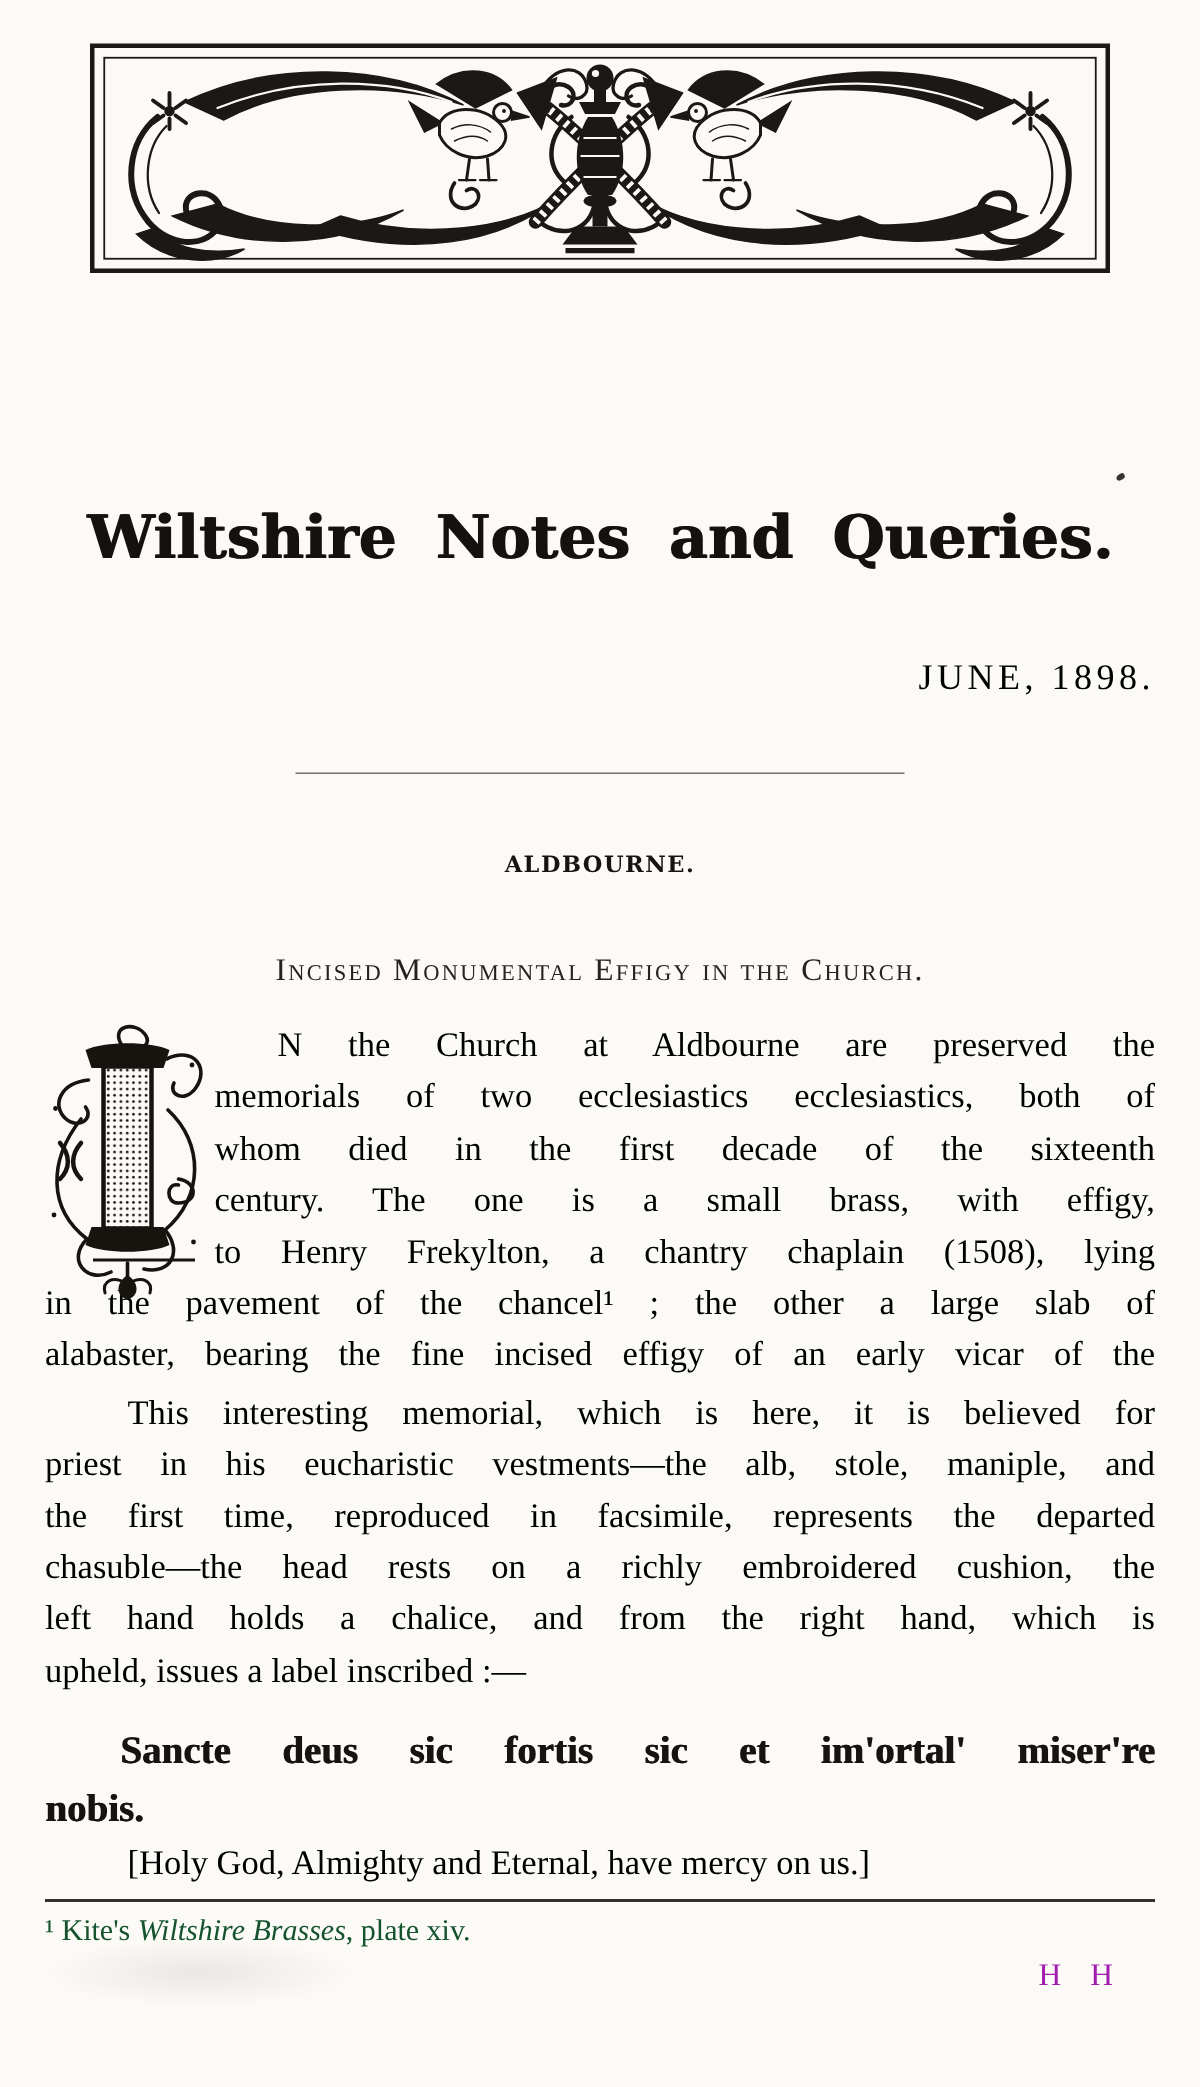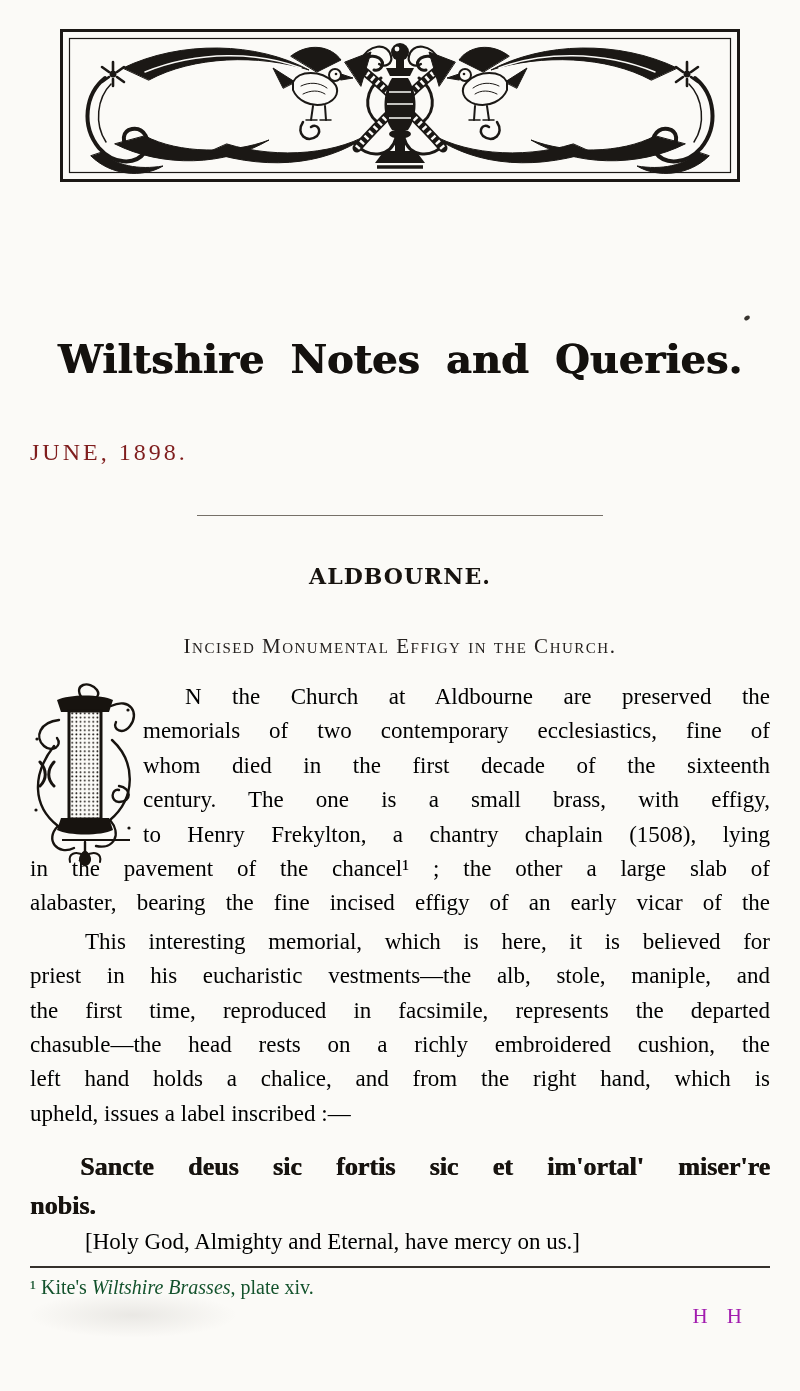--- a/index.html
+++ b/index.html
@@ -24,28 +24,28 @@
     margin:150px 0 0 0;
     text-align:center;
     font-family:"DejaVu Serif", serif;
     font-weight:bold;
     font-size:40px;line-height:52px;
     word-spacing:12px;letter-spacing:0px;
     color:#14110e;
     text-shadow:0.8px 0 0 #14110e;
   }
   .issue-date{
-    margin-top:52px;text-align:left;
-    font-size:24px;line-height:30px;letter-spacing:3px;color:#7f1d1d;
+    margin-top:52px;text-align:right;
+    font-size:24px;line-height:30px;letter-spacing:3px;color:#000000;
   }
   .divider{margin:48px auto 0;width:406px;height:0;border-top:1.5px solid #767068;}
   .article-heading{
     margin:44px 0 0 0;text-align:center;
     font-family:"DejaVu Serif", serif;font-weight:bold;
-    font-size:22px;line-height:32px;letter-spacing:1px;color:#17130f;
+    font-size:15px;line-height:32px;letter-spacing:1px;color:#17130f;
   }
   .article-subheading{
     margin:40px 0 0 0;text-align:center;
     font-variant:small-caps;font-weight:normal;
     font-size:21px;line-height:28px;letter-spacing:1.5px;color:#262220;
   }
 
   .body-text{font-size:23px;line-height:34.4px;color:#000000;}
   .line{text-align:justify;text-align-last:justify;text-justify:inter-word;}
   .line.last{text-align:left;text-align-last:auto;}
@@ -196,21 +196,21 @@
         <circle cx="12" cy="128" r="1.6" fill="#17130f"></circle>
         <circle cx="105" cy="146" r="1.6" fill="#17130f"></circle>
 
         <path d="M33,18 C45,12 77,12 89,18 L85,30 L37,30 Z" fill="#17130f"></path>
         <rect x="45" y="29" width="32" height="108" fill="url(#stipple)" stroke="#17130f" stroke-width="3"></rect>
         <path d="M37,136 L85,136 L89,148 C77,154 45,154 33,148 Z" fill="#17130f"></path>
         <path d="M38,158 H106" stroke="#17130f" stroke-width="2"></path>
       </svg>
     </div>
     <div class="line ml1">N the Church at Aldbourne are preserved the</div>
-    <div class="line ml">memorials of two contemporary ecclesiastics, fine of</div>
+    <div class="line ml">memorials of two ecclesiastics ecclesiastics, both of</div>
     <div class="line ml">whom died in the first decade of the sixteenth</div>
     <div class="line ml">century.  The one is a small brass, with effigy,</div>
     <div class="line ml">to Henry Frekylton, a chantry chaplain (1508), lying</div>
     <div class="line">in the pavement of the chancel¹ ; the other a large slab of</div>
     <div class="line">alabaster, bearing the fine incised effigy of an early vicar of the</div>
   </div>
 
   <div class="body-text para2">
     <div class="line ti">This interesting memorial, which is here, it is believed for</div>
     <div class="line">priest in his eucharistic vestments—the alb, stole, maniple, and</div>

